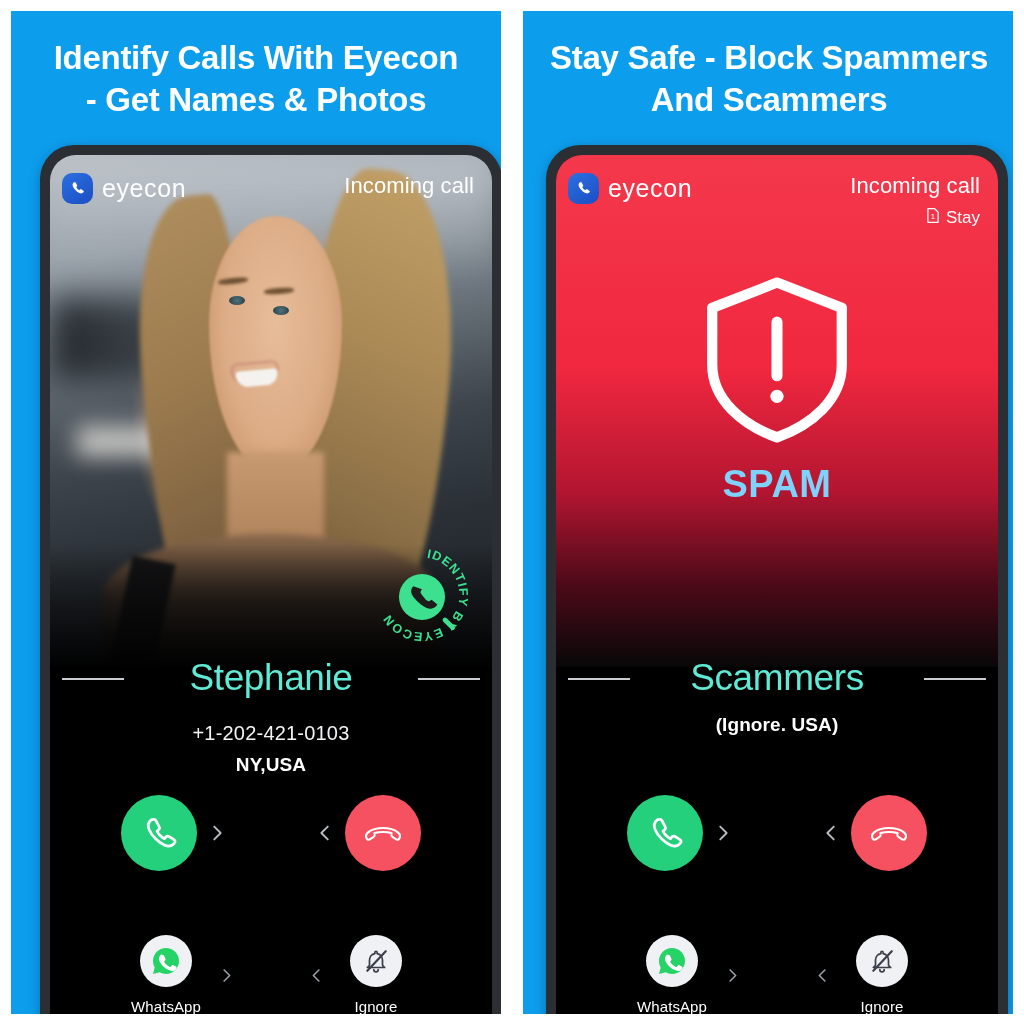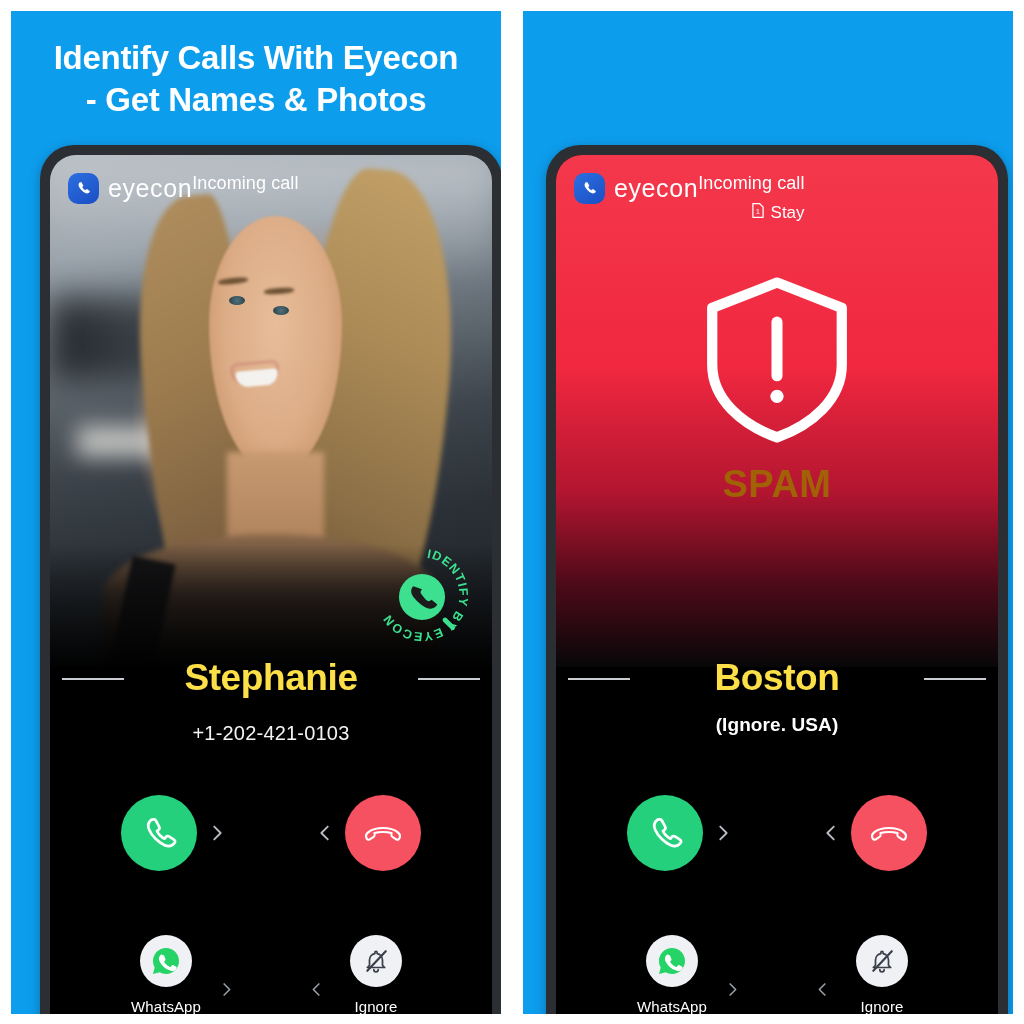--- a/index.html
+++ b/index.html
@@ -192,32 +192,33 @@
     position: absolute; inset: 0;
     background: linear-gradient(180deg, #f4384c 0%, #f0273f 42%, #b21530 66%, #4c0a18 84%, #070708 100%);
   }
   .shield-wrap {
     position: absolute;
     left: 0; right: 0; top: 118px;
     display: flex; flex-direction: column; align-items: center;
   }
   .spam-label {
     margin-top: 16px;
-    color: #a16207;
+    color: #7dd3fc;
     font-size: 38px;
     font-weight: bold;
     letter-spacing: 0.5px;
   }
 
   
   .statusbar {
     position: absolute;
-    top: 18px; left: 18px; right: 18px;
+    top: 18px; left: 12px; right: 18px;
     display: flex;
     align-items: flex-start;
+    justify-content: space-between;
     z-index: 5;
   }
   .brand {
     display: flex;
     align-items: center;
     gap: 9px;
   }
   .brand-mark {
     width: 31px; height: 31px;
     border-radius: 10px;
@@ -226,21 +227,21 @@
   }
   .brand-name {
     color: #ffffff;
     font-size: 25px;
     font-weight: 500;
     letter-spacing: 0.6px;
   }
   .status-right { text-align: right; }
   .status-incoming {
     color: #ffffff;
-    font-size: 18px;
+    font-size: 22px;
     font-weight: 400;
     letter-spacing: 0.1px;
   }
   .status-sim {
     margin-top: 8px;
     color: #ffffff;
     font-size: 17px;
     display: flex;
     align-items: center;
     justify-content: flex-end;
@@ -274,23 +275,23 @@
   .name-rule {
     position: absolute;
     top: 27px;
     height: 2px;
     background: #c9ccd1;
     width: 62px;
   }
   .name-rule-l { left: 12px; }
   .name-rule-r { right: 12px; }
   .contact-name {
-    color: #fde047;
+    color: #5eead4;
     font-size: 37px;
-    font-weight: bold;
+    font-weight: normal;
     letter-spacing: -0.4px;
     position: relative;
     z-index: 2;
   }
   .contact-phone {
     margin-top: 17px;
     color: #f2f3f5;
     font-size: 20px;
     font-weight: 400;
     letter-spacing: 0.2px;
@@ -329,21 +330,21 @@
     flex: none;
   }
   .gap-mid { width: 68px; flex: none; }
 
   
   .sec-row {
     position: absolute;
     left: 0; right: 0;
     top: 780px;
     display: flex;
-    align-items: flex-end;
+    align-items: center;
     justify-content: center;
     z-index: 6;
   }
   .sec-item {
     width: 86px;
     display: flex;
     flex-direction: column;
     align-items: center;
     flex: none;
   }
@@ -431,20 +432,21 @@
           </div>
         </div>
 
         <div class="contact">
           <div class="name-row">
             <span class="name-rule name-rule-l"></span>
             <span class="name-rule name-rule-r"></span>
             <span class="contact-name">Stephanie</span>
           </div>
           <div class="contact-phone">+1-202-421-0103</div>
+          <div class="contact-loc">NY,USA</div>
         </div>
 
         <div class="call-row">
           <div class="big-btn btn-answer">
             <svg viewBox="0 0 24 24" width="38" height="38" aria-hidden="true">
               <path d="M7.3 3.6c-1.9 1.4-2.6 3.8-1.5 6.3 1.6 3.9 5.9 8.2 9.8 9.8 2.5 1.1 4.9 .4 6.3-1.5 .5-.7 .3-1.6-.5-2l-3.1-2c-.7-.5-1.6-.3-2 .4l-.8 1c-1.8-.7-4.1-3-4.8-4.8l1-.8c.6-.5 .8-1.3 .4-2L10 4.1c-.4-.8-1.3-1-2-.5z" fill="none" stroke="#ffffff" stroke-width="1.7" stroke-linejoin="round"></path>
             </svg>
           </div>
           <div class="chev">
             <svg viewBox="0 0 24 24" width="22" height="22" aria-hidden="true">
@@ -497,20 +499,22 @@
           </div>
         </div>
 
       </div>
     </div>
   </div>
 
   <div class="panel panel-right">
     <div class="panel-bg"></div>
 
+    <div class="headline">Stay Safe - Block Spammers
+And Scammers</div>
 
     <div class="device">
       <div class="screen">
 
         <div class="hero">
           <div class="spam-hero"></div>
           <div class="shield-wrap">
             <svg viewBox="0 0 100 110" width="158" height="174" aria-hidden="true">
               <path d="M50 6 L91 22 V58 C91 80 72 96 50 104 C28 96 9 80 9 58 V22 Z" fill="none" stroke="#ffffff" stroke-width="6.5" stroke-linejoin="round"></path>
               <line x1="50" y1="31" x2="50" y2="65" stroke="#ffffff" stroke-width="7" stroke-linecap="round"></line>
@@ -540,21 +544,21 @@
               </span>
               <span>Stay</span>
             </div>
           </div>
         </div>
 
         <div class="contact">
           <div class="name-row">
             <span class="name-rule name-rule-l"></span>
             <span class="name-rule name-rule-r"></span>
-            <span class="contact-name">Boston</span>
+            <span class="contact-name">Scammers</span>
           </div>
           <div class="contact-loc">(Ignore. USA)</div>
         </div>
 
         <div class="call-row">
           <div class="big-btn btn-answer">
             <svg viewBox="0 0 24 24" width="38" height="38" aria-hidden="true">
               <path d="M7.3 3.6c-1.9 1.4-2.6 3.8-1.5 6.3 1.6 3.9 5.9 8.2 9.8 9.8 2.5 1.1 4.9 .4 6.3-1.5 .5-.7 .3-1.6-.5-2l-3.1-2c-.7-.5-1.6-.3-2 .4l-.8 1c-1.8-.7-4.1-3-4.8-4.8l1-.8c.6-.5 .8-1.3 .4-2L10 4.1c-.4-.8-1.3-1-2-.5z" fill="none" stroke="#ffffff" stroke-width="1.7" stroke-linejoin="round"></path>
             </svg>
           </div>

